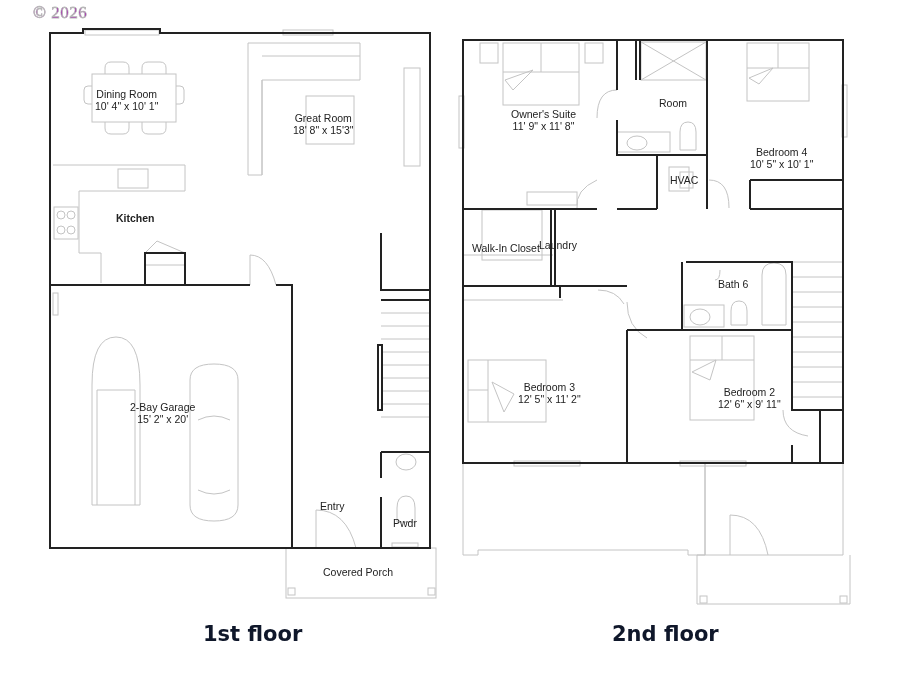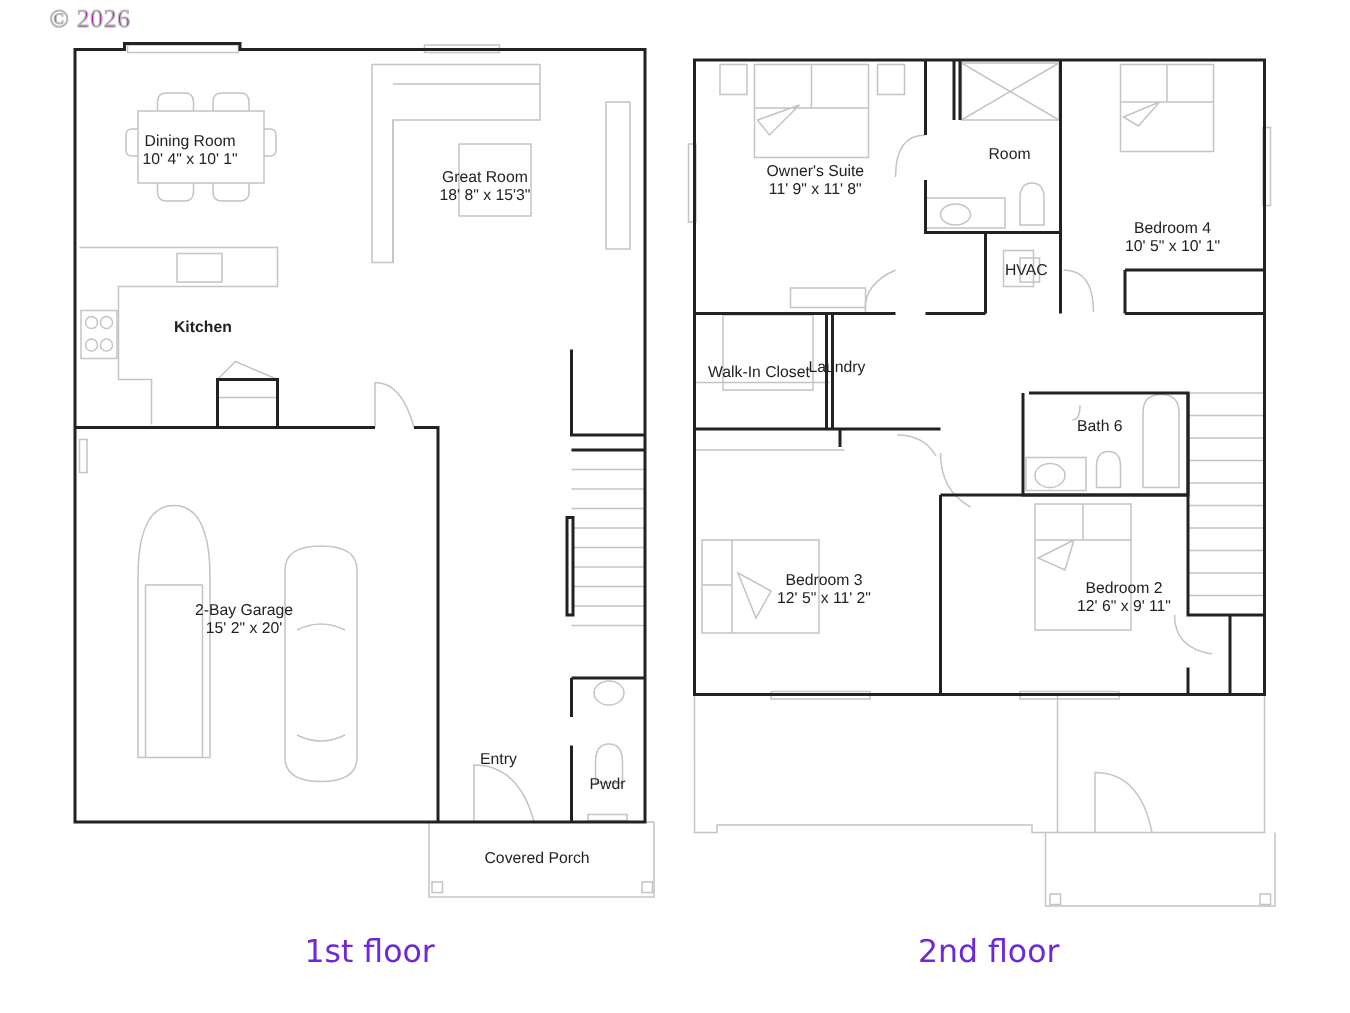--- a/index.html
+++ b/index.html
@@ -1,21 +1,21 @@
 <!DOCTYPE html>
 <html><head>
 <meta charset="utf-8">
 <style>
   html, body { margin: 0; padding: 0; background: #ffffff; }
   body { width: 900px; height: 675px; position: relative; overflow: hidden; font-family: "Liberation Sans", sans-serif; }
   .copyright { position: absolute; left: 33px; top: 3px; font-size: 17px; color: #a21caf;
     -webkit-text-stroke: 0.8px #b8b8b8; font-family: Liberation Serif, serif; letter-spacing: 0.5px; }
   svg.plan { position: absolute; left: 0; top: 0; }
   .lbl { position: absolute; font-size: 10.5px; color: #222; line-height: 12px; text-align: center; white-space: nowrap; }
-  .floor-cap { position: absolute; top: 622px; font-size: 21px; color: #6d28d9; font-family: "DejaVu Sans", sans-serif; font-weight: 400; }
+  .floor-cap { position: absolute; top: 622px; font-size: 21px; color: #0f172a; font-family: "DejaVu Sans", sans-serif; font-weight: 700; }
 </style>
 </head>
 <body>
 
 <div class="copyright">© 2026</div>
 
 <svg class="plan" width="900" height="675" viewBox="0 0 900 675">
 
   <g fill="none">
 

